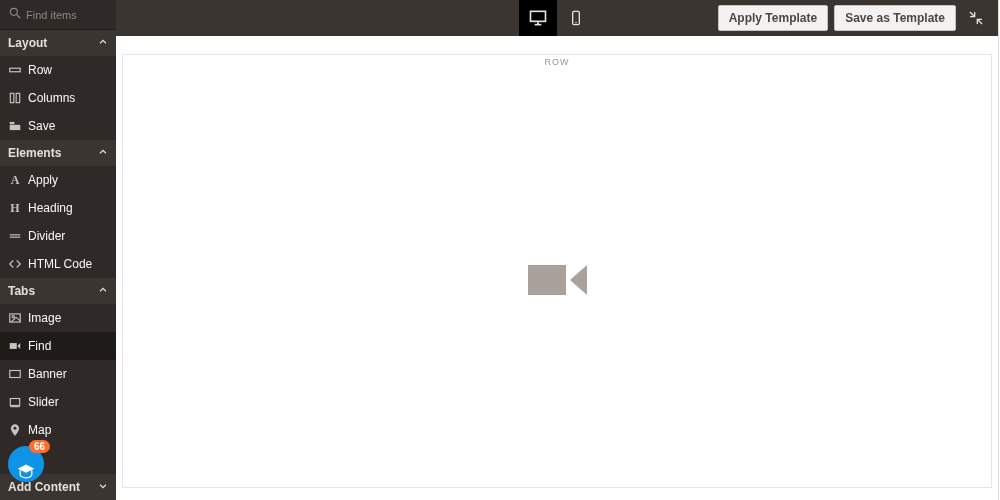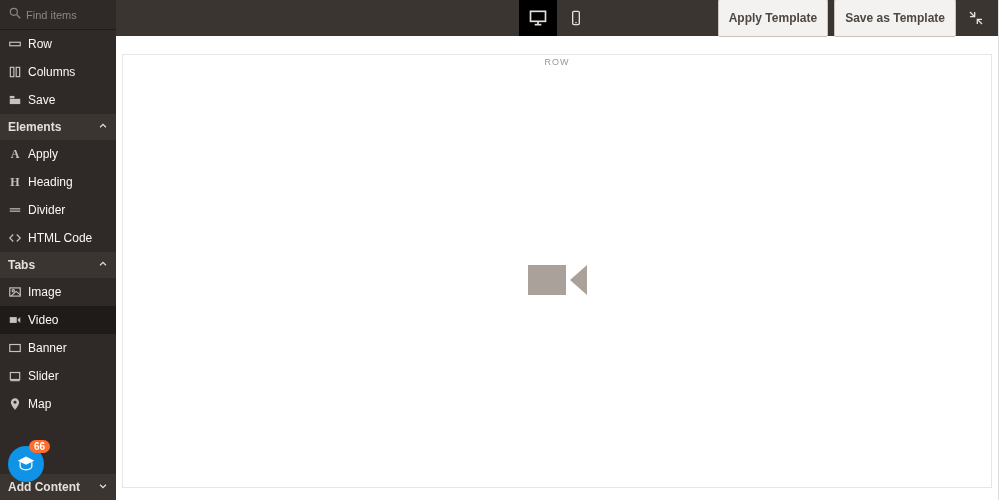--- a/index.html
+++ b/index.html
@@ -14,34 +14,34 @@
   .search-row input::placeholder { color: #8c8680; }
 
   .group-header { display: flex; align-items: center; justify-content: space-between; height: 26px; padding: 0 8px; background: #3b3531; font-size: 12px; font-weight: 600; color: #e3dfdb; cursor: pointer; }
 
   .item { display: flex; align-items: center; height: 28px; padding: 0 8px; cursor: pointer; }
   .item.selected { background: #1f1b18; }
   .item .icon { width: 14px; height: 14px; display: flex; align-items: center; justify-content: center; margin-right: 6px; flex-shrink: 0; }
   .item .label { font-size: 12px; color: #faf8f5; white-space: nowrap; }
 
   
-  .help-bubble { position: absolute; left: 8px; bottom: 18px; width: 36px; height: 36px; border-radius: 50%; background: #0e93e6; display: flex; align-items: center; justify-content: center; cursor: pointer; }
+  .help-bubble { position: absolute; left: 8px; bottom: 18px; width: 36px; height: 36px; border-radius: 50%; background: #0e93e6; display: flex; align-items: flex-end; justify-content: center; cursor: pointer; }
   .help-bubble .badge { position: absolute; top: -6px; right: -6px; background: #ff6c2c; color: #fff; border-radius: 10px; font-size: 10px; font-weight: 600; padding: 1px 5px; }
   .help-bubble svg { fill: #fff; }
 
   
   .main { flex: 1; height: 500px; display: flex; flex-direction: column; position: relative; }
   .topbar { height: 36px; background: #3b3531; display: flex; align-items: center; padding: 0 8px 0 0; position: relative; }
   .device-switch { position: absolute; left: 50%; transform: translateX(-50%); display: flex; height: 36px; }
   .device-btn { width: 38px; height: 36px; display: flex; align-items: center; justify-content: center; cursor: pointer; }
   .device-btn.active { background: #000; }
   .device-btn svg { stroke: #e5e0dc; fill: none; }
 
   .topbar-right { margin-left: auto; display: flex; align-items: center; gap: 6px; }
-  .tmpl-btn { height: 38px; padding: 0 10px; background: #f4f2f0; border: 1px solid #c9c3bd; border-radius: 2px; font-size: 12px; font-weight: 600; color: #4d4742; cursor: pointer; }
+  .tmpl-btn { height: 26px; padding: 0 10px; background: #f4f2f0; border: 1px solid #c9c3bd; border-radius: 2px; font-size: 12px; font-weight: 600; color: #4d4742; cursor: pointer; }
   .collapse-btn { width: 28px; height: 28px; display: flex; align-items: center; justify-content: center; cursor: pointer; }
 
   
   .canvas-wrap { flex: 1; background: #fff; display: flex; justify-content: center; padding: 18px 6px 12px 6px; overflow: hidden; }
   .canvas { width: 870px; border: 1px solid #e8e6e4; border-top: 1px solid #e8e6e4; position: relative; background: #fff; display: flex; flex-direction: column; align-items: center; }
   .canvas-label { font-size: 9px; letter-spacing: 1px; color: #9c968f; padding: 2px 0 6px 0; }
   .canvas-body { flex: 1; width: 100%; display: flex; align-items: center; justify-content: center; }
   .video-icon { display: flex; align-items: center; }
   .video-icon .block { width: 38px; height: 30px; background: #aaa29a; }
   .video-icon .tri { width: 0; height: 0; border-top: 15px solid transparent; border-bottom: 15px solid transparent; border-right: 17px solid #aaa29a; margin-left: 4px; }
@@ -56,20 +56,26 @@
   <div class="search-row">
     <span>
       <svg width="14" height="14" viewBox="0 0 24 24" stroke="#8c8680" fill="none" stroke-width="2">
           <circle cx="10" cy="10" r="6"></circle>
           <line x1="15" y1="15" x2="21" y2="21"></line>
         </svg>
     </span>
     <input type="text" placeholder="Find items" style="">
   </div>
 
+  <div class="group-header">
+    <span>Layout</span>
+    <span><svg width="10" height="10" viewBox="0 0 24 24" stroke="#e3dfdb" fill="none" stroke-width="3">
+          <polyline points="5 15 12 8 19 15"></polyline>
+        </svg></span>
+  </div>
   <div class="item">
     <span class="icon">
         <svg width="14" height="14" viewBox="0 0 24 24" stroke="#c8c2bc" fill="none" stroke-width="2">
           <rect x="3" y="9" width="18" height="6"></rect>
         </svg>
       </span>
     <span class="label">Row</span>
   </div>
   <div class="item">
     <span class="icon">
@@ -139,21 +145,21 @@
       </span>
     <span class="label">Image</span>
   </div>
   <div class="item selected">
     <span class="icon">
         <svg width="14" height="14" viewBox="0 0 24 24" fill="#c8c2bc">
           <rect x="3" y="7" width="12" height="10"></rect>
           <polygon points="21 7 16 12 21 17"></polygon>
         </svg>
       </span>
-    <span class="label">Video</span>
+    <span class="label">Find</span>
   </div>
   <div class="item">
     <span class="icon">
         <svg width="14" height="14" viewBox="0 0 24 24" stroke="#c8c2bc" fill="none" stroke-width="2">
           <rect x="3" y="6" width="18" height="12"></rect>
         </svg>
       </span>
     <span class="label">Banner</span>
   </div>
   <div class="item">

